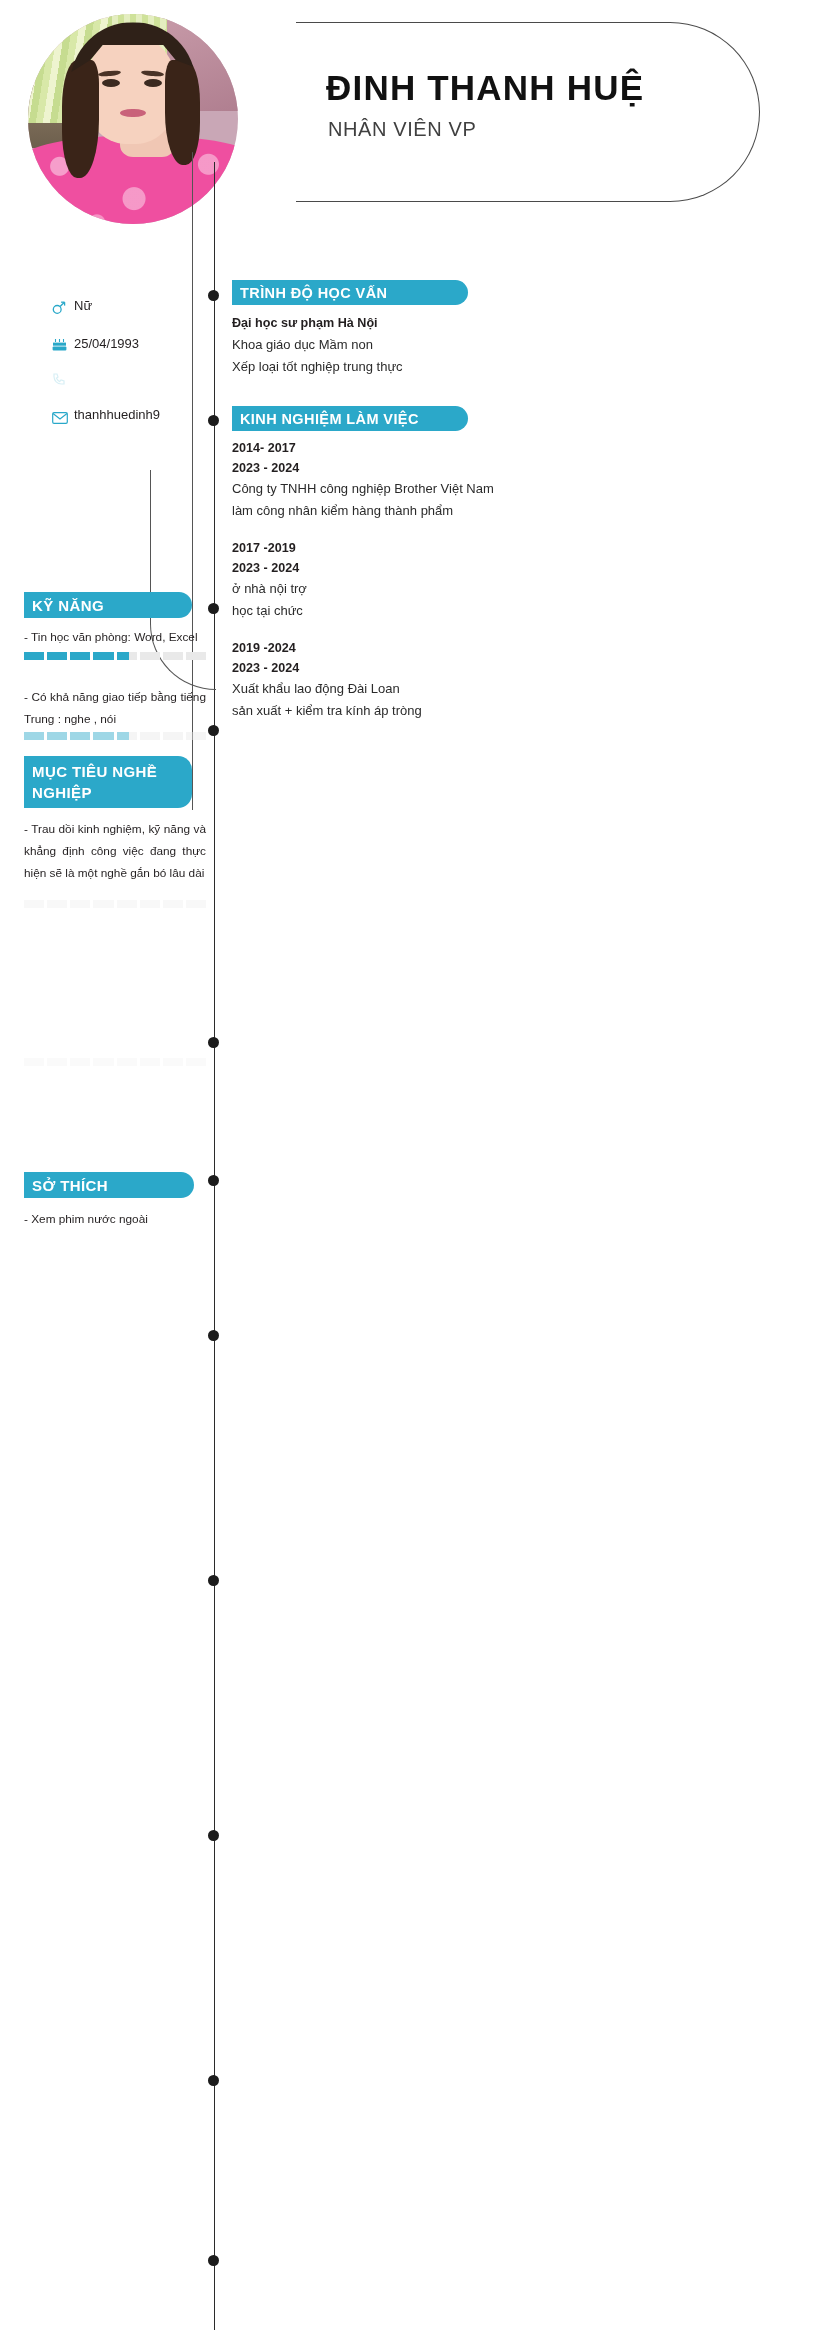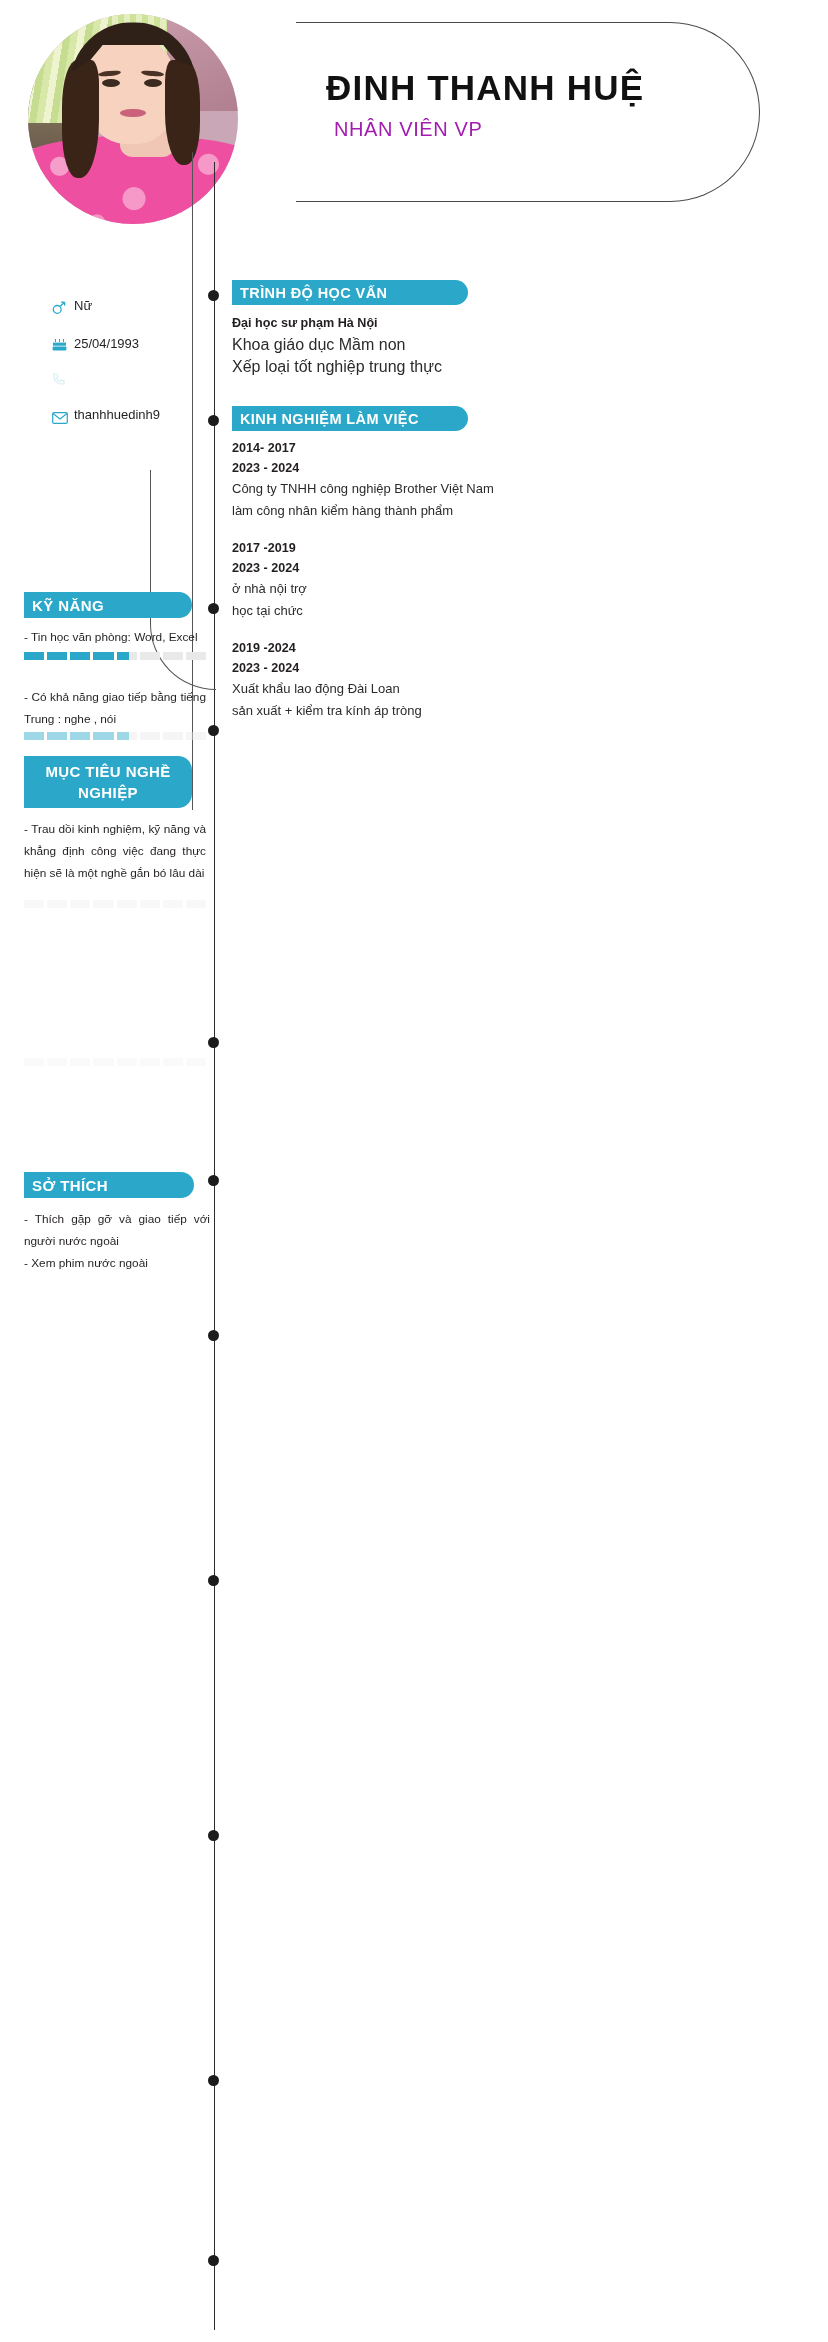--- a/index.html
+++ b/index.html
@@ -20,21 +20,21 @@
   .header-frame::before{
     content:""; position:absolute; left:0; top:-1.6px; width:1.6px; height:0;
   }
   .name{
     position:absolute; left:326px; top:70px; width:420px;
     font-size:35px; font-weight:bold; letter-spacing:1.2px; color:#111;
     line-height:1.05;
   }
   .role{
     position:absolute; left:328px; top:118px; width:420px;
-    font-size:20px; font-weight:400; letter-spacing:.6px; color:#a21caf;margin-left:6px;
+    font-size:20px; font-weight:400; letter-spacing:.6px; color:#404040;
   }
 
   
   .photo{
     position:absolute; left:28px; top:14px; width:210px; height:210px;
     border-radius:50%; overflow:hidden;
   }
   .photo .bg{ position:absolute; inset:0; background:#c9a7b6; }
   .photo .curtain{
     position:absolute; left:0; top:0; width:56%; height:52%;
@@ -115,21 +115,21 @@
   .crow.hidden-row{ opacity:.18; }
   .crow.hidden-row .txt{ letter-spacing:1px; }
 
   
   .pill{
     position:absolute; background:#2ba8c9; color:#fff;
     font-weight:bold; letter-spacing:.4px;
     border-radius:0 14px 14px 0; display:flex; align-items:center;
     padding:0 8px;
   }
-  .pill.two{ align-items:flex-start; padding-top:5px; line-height:21px;text-align:center; }
+  .pill.two{ align-items:flex-start; padding-top:5px; line-height:21px; }
 
   .sk-head{ left:24px; top:592px; width:168px; height:26px; font-size:15px; }
   .goal-head{ left:24px; top:756px; width:168px; height:52px; font-size:15px; }
   .hobby-head{ left:24px; top:1172px; width:170px; height:26px; font-size:15px; }
   .edu-head{ left:232px; top:280px; width:236px; height:25px; font-size:14.5px; }
   .exp-head{ left:232px; top:406px; width:236px; height:25px; font-size:14.5px; }
 
   
   .tblock{ position:absolute; font-size:11.8px; line-height:22px; color:#231f20; }
 
@@ -168,21 +168,21 @@
     background:#555;
     transform-origin:top center;
   }
   .curve{
     position:absolute; left:150px; top:470px; width:66px; height:220px;
     border-left:1.3px solid #555; border-bottom:1.3px solid #555;
     border-radius:0 0 0 70px; border-top:none; border-right:none;
   }
   .edu-body{ position:absolute; left:232px; top:312px; width:330px; }
   .edu-title{ font-size:12.6px; font-weight:bold; line-height:22px; }
-  .edu-line{ font-size:16px; line-height:22px; color:#2b2b2b; }
+  .edu-line{ font-size:13px; line-height:22px; color:#2b2b2b; }
 
   .exp-body{ position:absolute; left:232px; top:438px; width:335px; }
   .job{ margin-bottom:16px; }
   .job .yr{ font-size:12.6px; font-weight:bold; line-height:20px; }
   .job .ln{ font-size:13px; line-height:22px; color:#2b2b2b; }
 </style>
 </head>
 <body>
 
 <div class="photo">
@@ -315,21 +315,20 @@
     <span class="seg"></span>
   <span class="seg"></span>
     <span class="seg"></span>
     <span class="seg"></span>
   <span class="seg"></span>
     <span class="seg"></span>
 </div>
 
 <div class="pill hobby-head">SỞ THÍCH</div>
 <div class="tblock hobby">
-  <div>- Thích gặp gỡ và giao tiếp với người nước ngoài</div>
   <div>- Xem phim nước ngoài</div>
 </div>
 
 <div class="pill edu-head">TRÌNH ĐỘ HỌC VẤN</div>
 <div class="edu-body">
   <div class="edu-title">Đại học sư phạm Hà Nội</div>
   <div class="edu-line">Khoa giáo dục Mầm non</div>
   <div class="edu-line">Xếp loại tốt nghiệp trung thực</div>
 </div>
 

